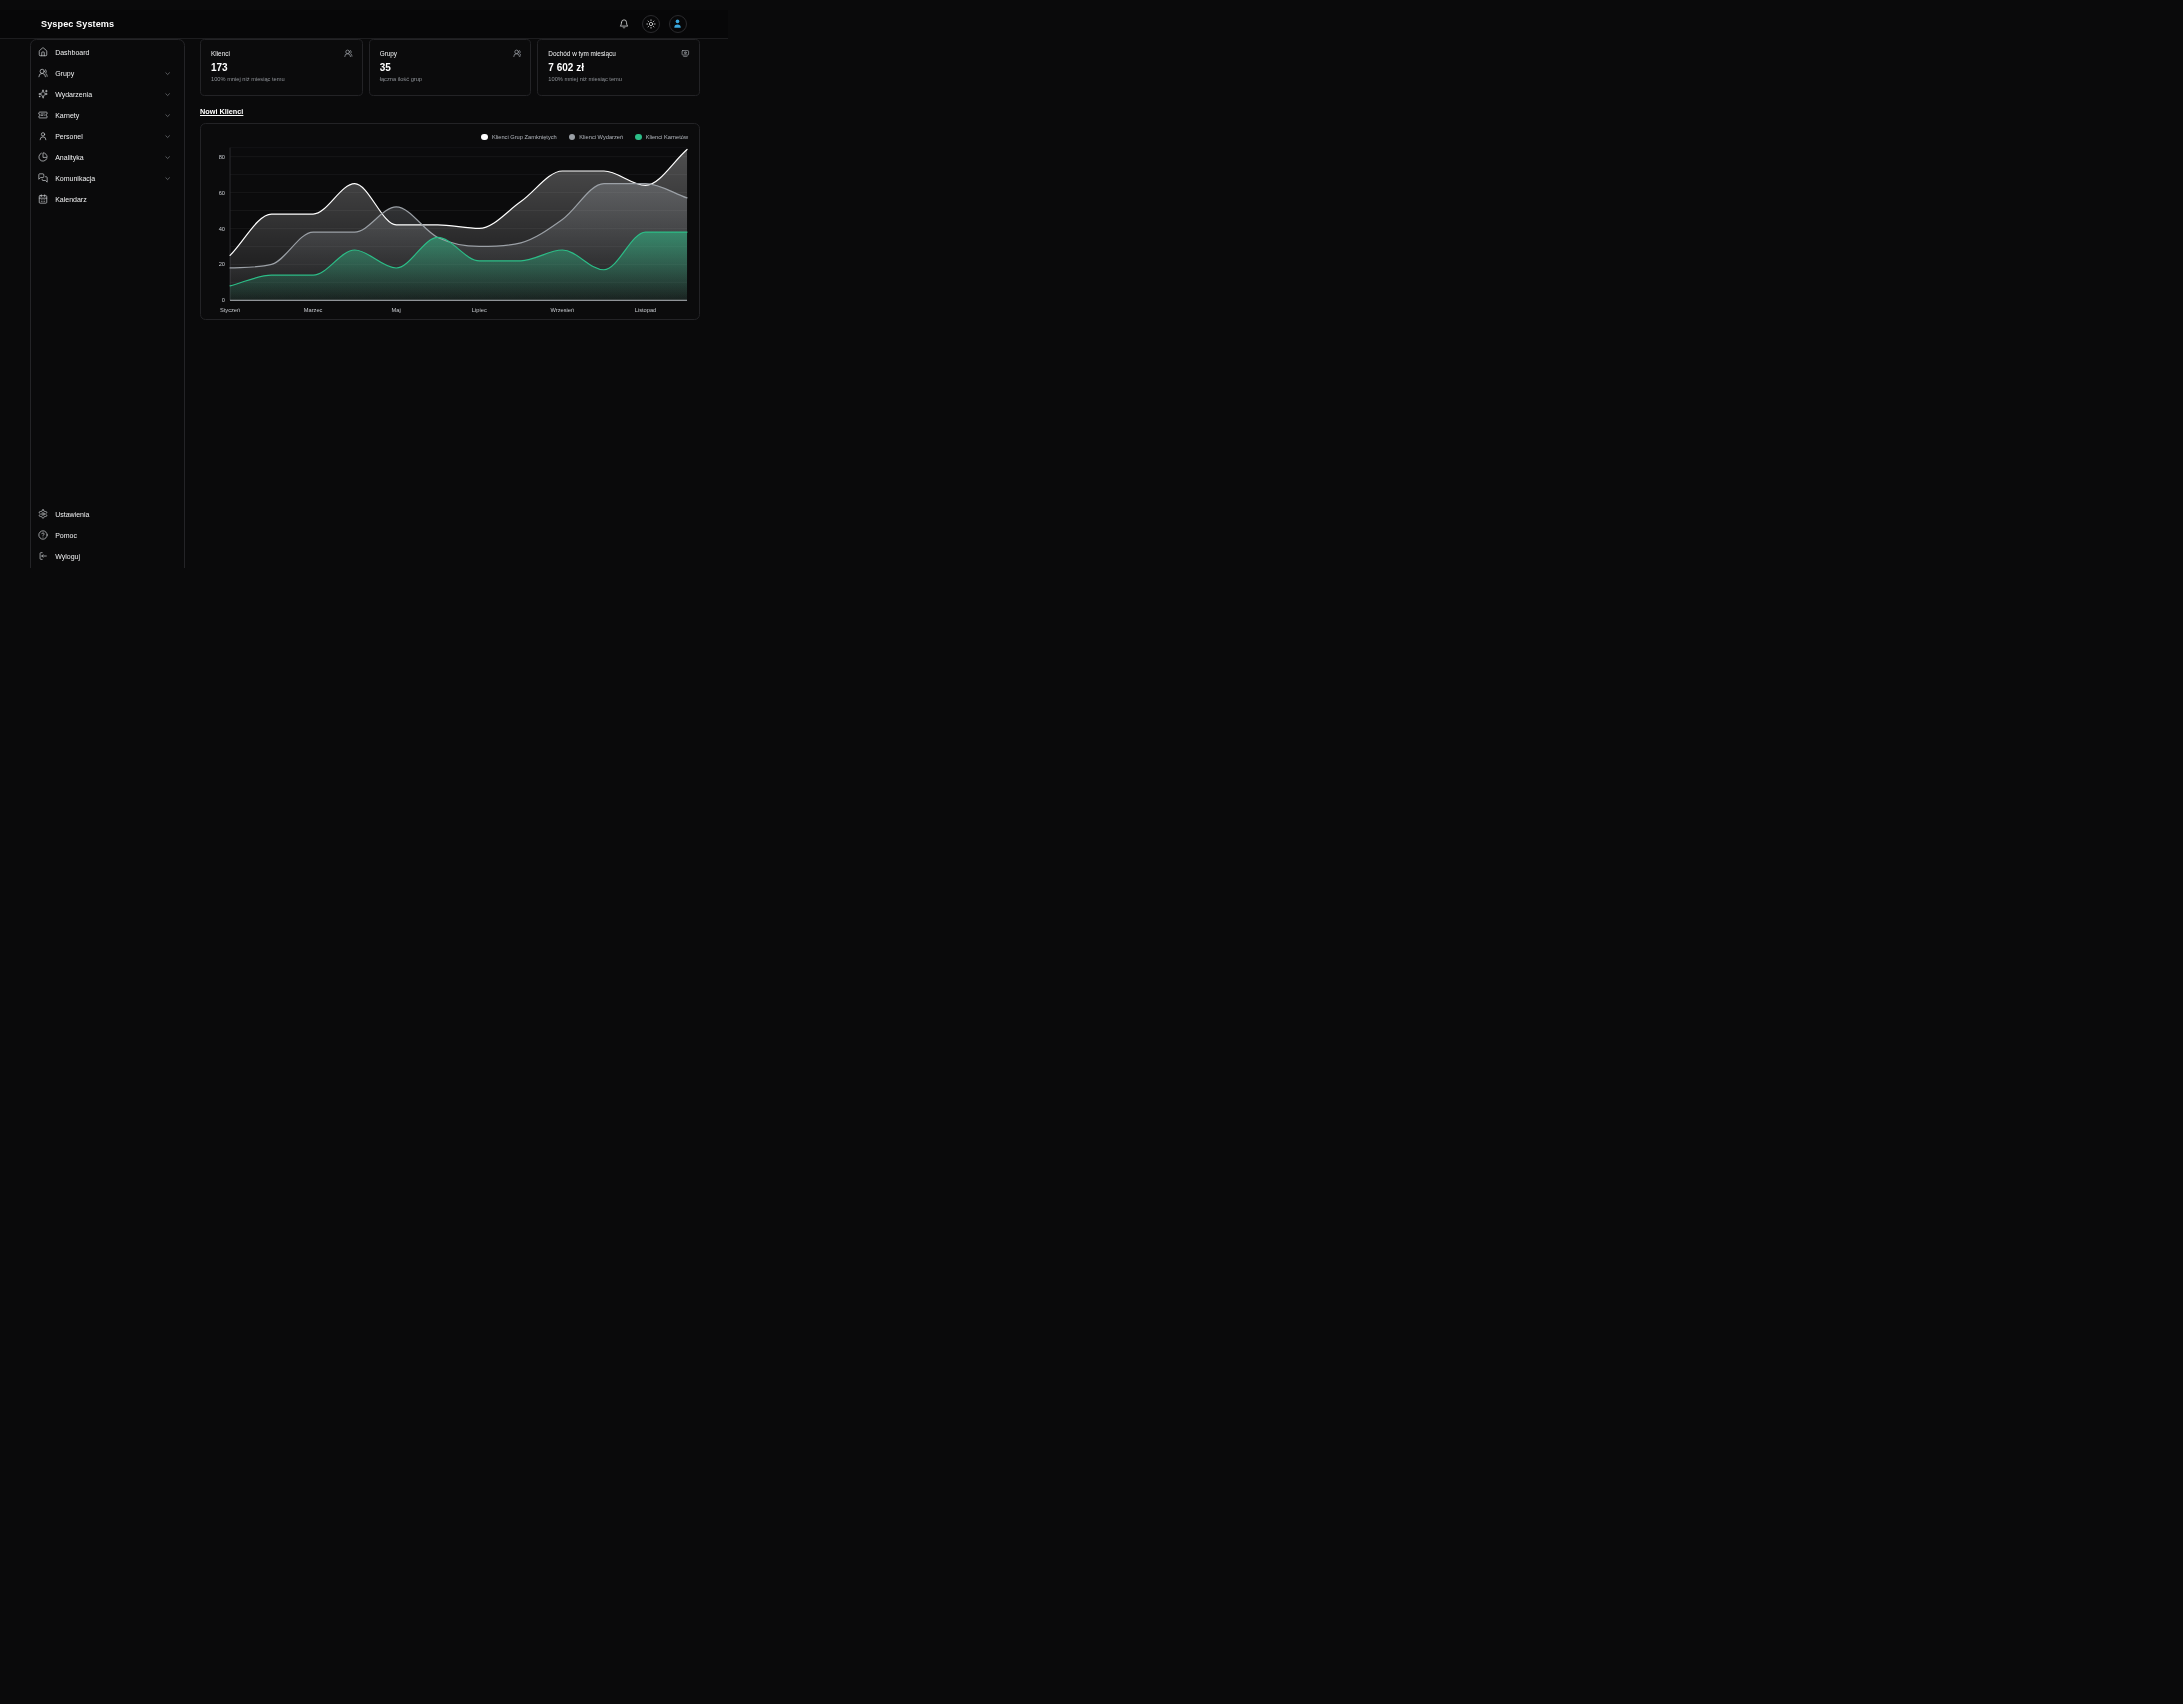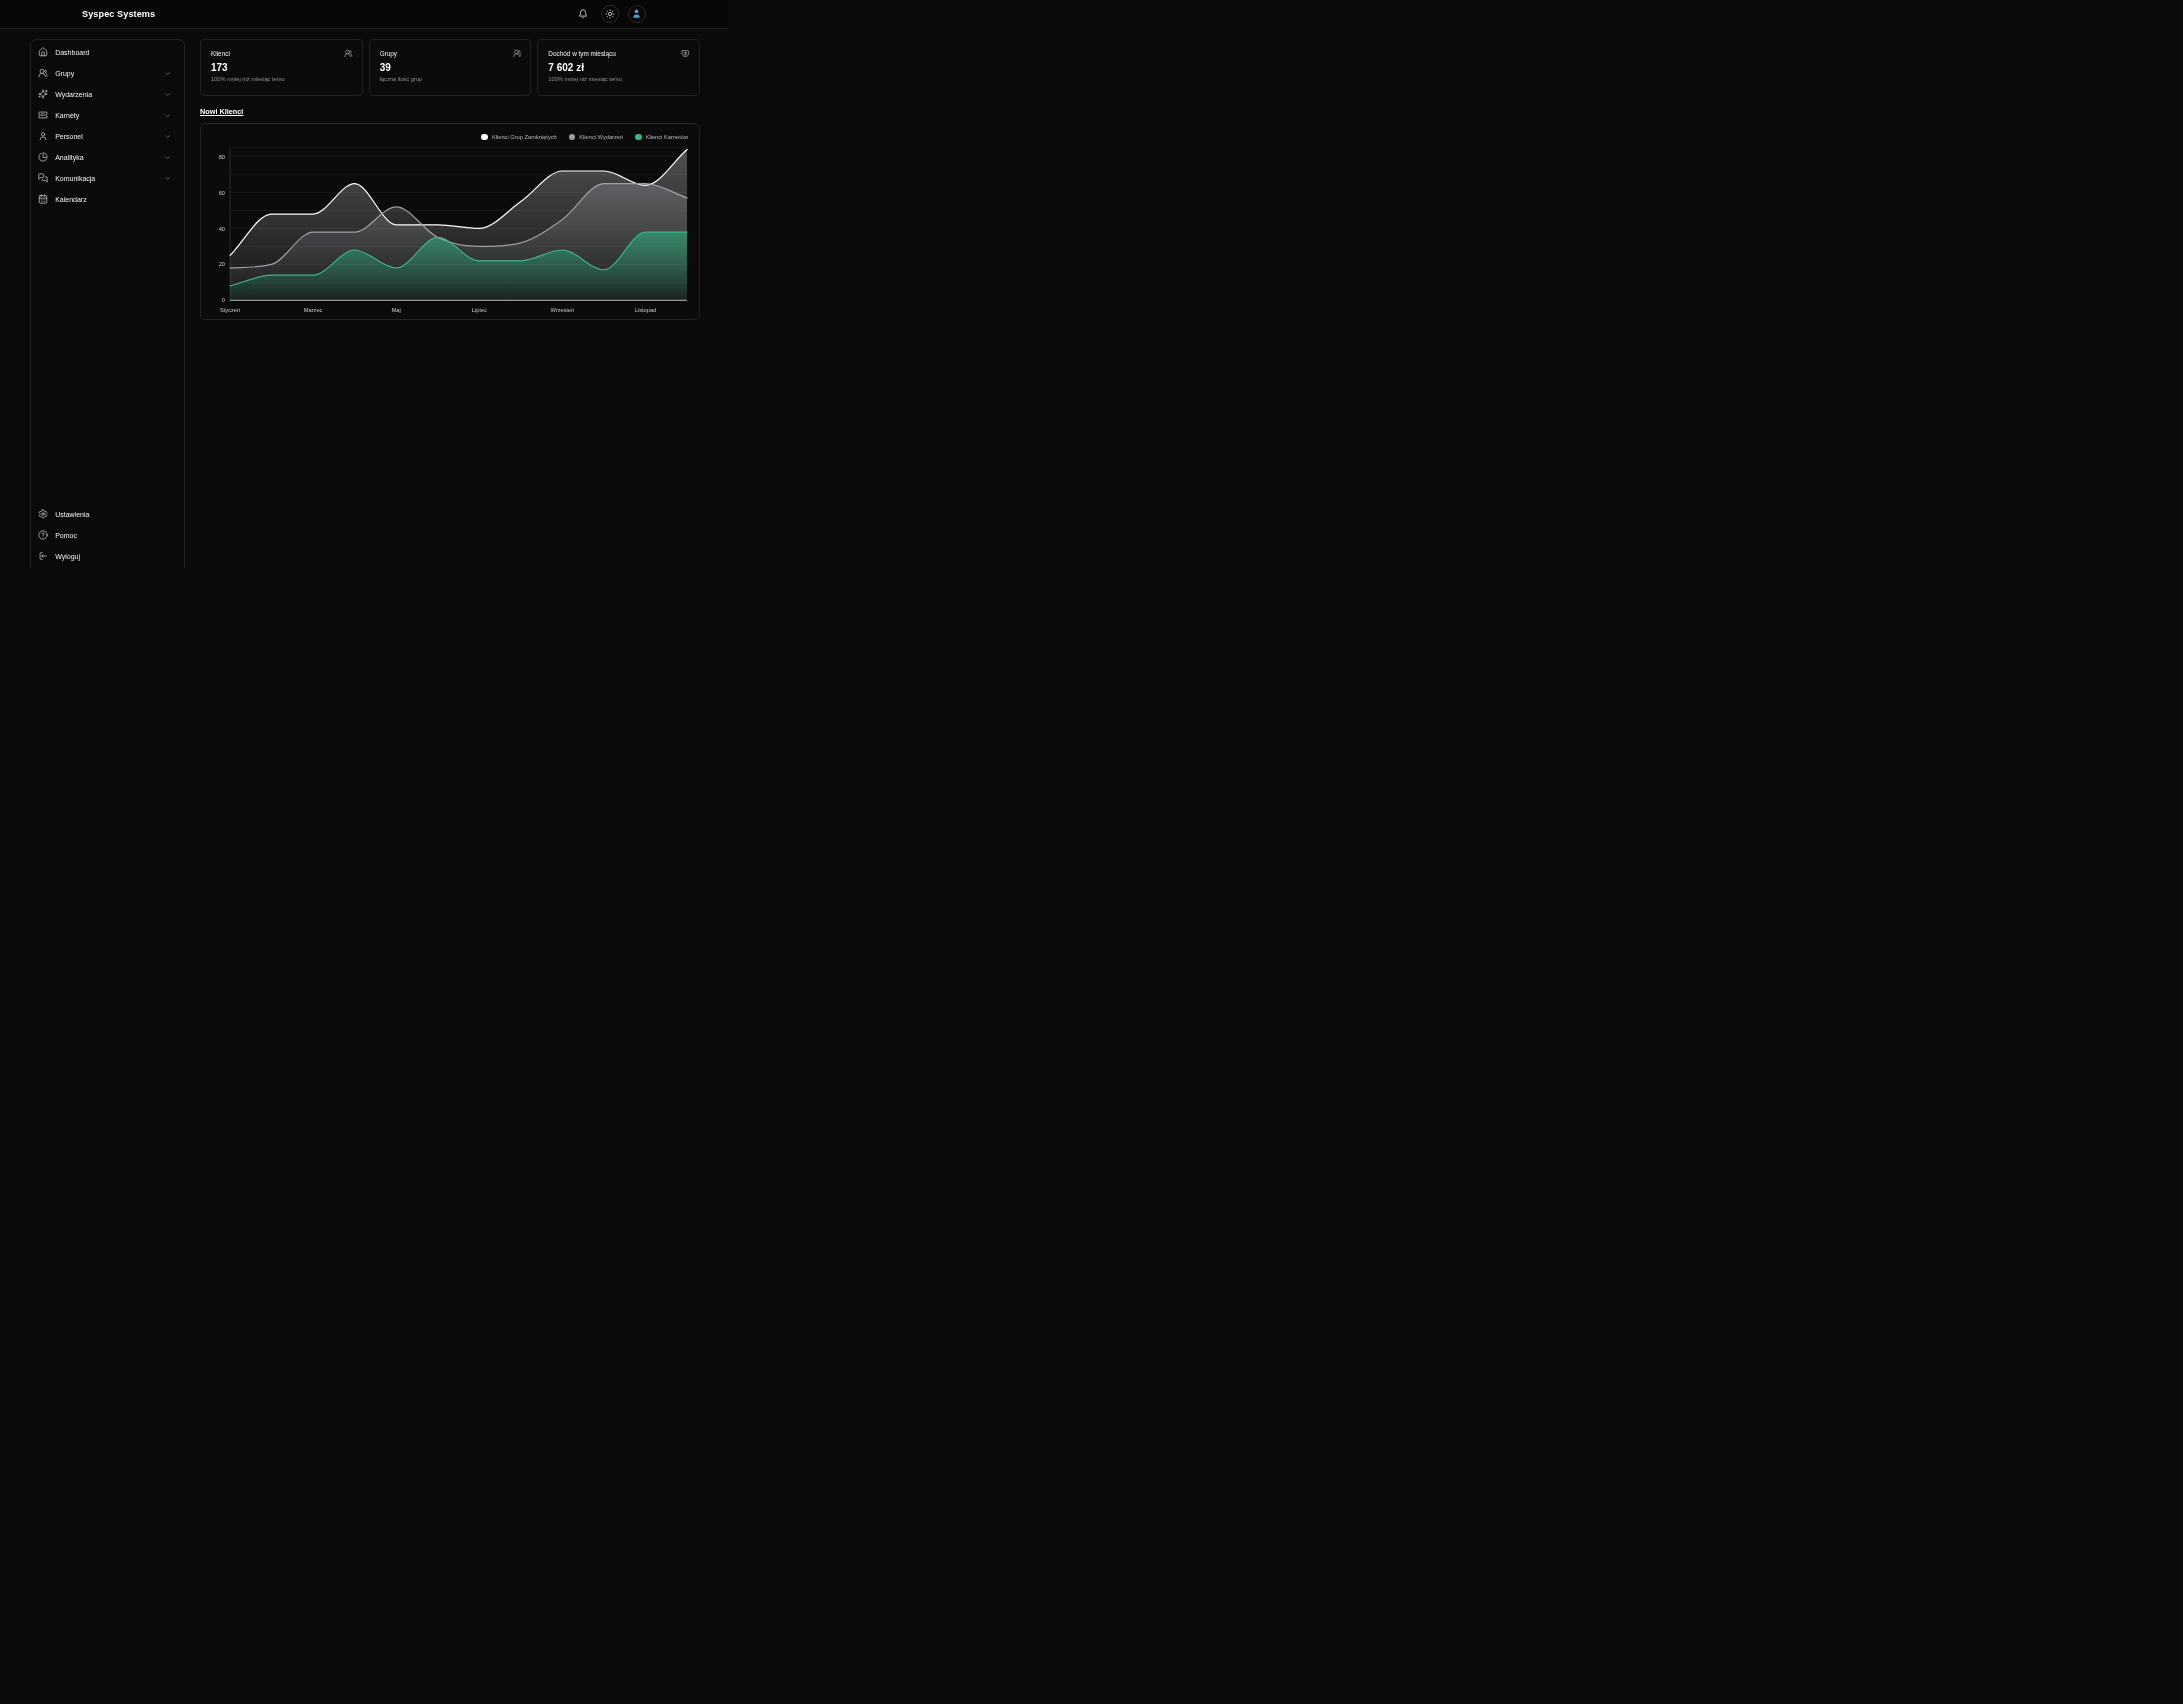--- a/index.html
+++ b/index.html
@@ -5,25 +5,25 @@
   * { margin:0; padding:0; box-sizing:border-box; }
   html,body { width:728px; height:568px; overflow:hidden; }
   body {
     background:#0a0a0b;
     color:#f2f3f4;
     font-family:"Liberation Sans", sans-serif;
     position:relative;
   }
   
   .header {
-    position:absolute; top:0; left:0; right:0; height:29px;
+    position:absolute; top:10px; left:0; right:0; height:29px;
     background:#070708;
     border-bottom:0.5px solid #1d1d1f;
     display:flex; align-items:center;
-    padding:0 82px;
+    padding:0 41px;
   }
   .logo { font-size:9.1px; font-weight:bold; letter-spacing:0.1px; color:#ffffff; }
   .header-actions { margin-left:auto; display:flex; align-items:center; gap:8.7px; }
   .icon-btn {
     width:18.3px; height:18.3px; border-radius:50%;
     display:flex; align-items:center; justify-content:center;
     color:#e8e9ea; cursor:pointer; background:transparent; border:none;
   }
   .icon-btn.ringed { border:0.5px solid #2a2a2d; }
   .icon-btn svg { width:10px; height:10px; }
@@ -292,21 +292,21 @@
     </div>
     <div class="stat-card">
       <div class="stat-title">Grupy</div>
       <span class="stat-icon">
           <svg viewBox="0 0 24 24" fill="none" stroke="currentColor" stroke-width="1.7" stroke-linecap="round" stroke-linejoin="round">
             <path d="M18 21a8 8 0 0 0-16 0"></path>
             <circle cx="10" cy="8" r="5"></circle>
             <path d="M22 20c0-3.37-2-6.5-4-8a5 5 0 0 0-.45-8.3"></path>
           </svg>
         </span>
-      <div class="stat-value">39</div>
+      <div class="stat-value">35</div>
       <div class="stat-sub">łączna ilość grup</div>
     </div>
     <div class="stat-card">
       <div class="stat-title">Dochód w tym miesiącu</div>
       <span class="stat-icon">
           <svg viewBox="0 0 24 24" fill="none" stroke="currentColor" stroke-width="1.7" stroke-linecap="round" stroke-linejoin="round">
             <rect x="3" y="4.5" width="18" height="12" rx="2"></rect>
             <circle cx="12" cy="10.5" r="2.5"></circle>
             <path d="M7 20c3.3 1.2 6.7 1.2 10 0"></path>
           </svg>

